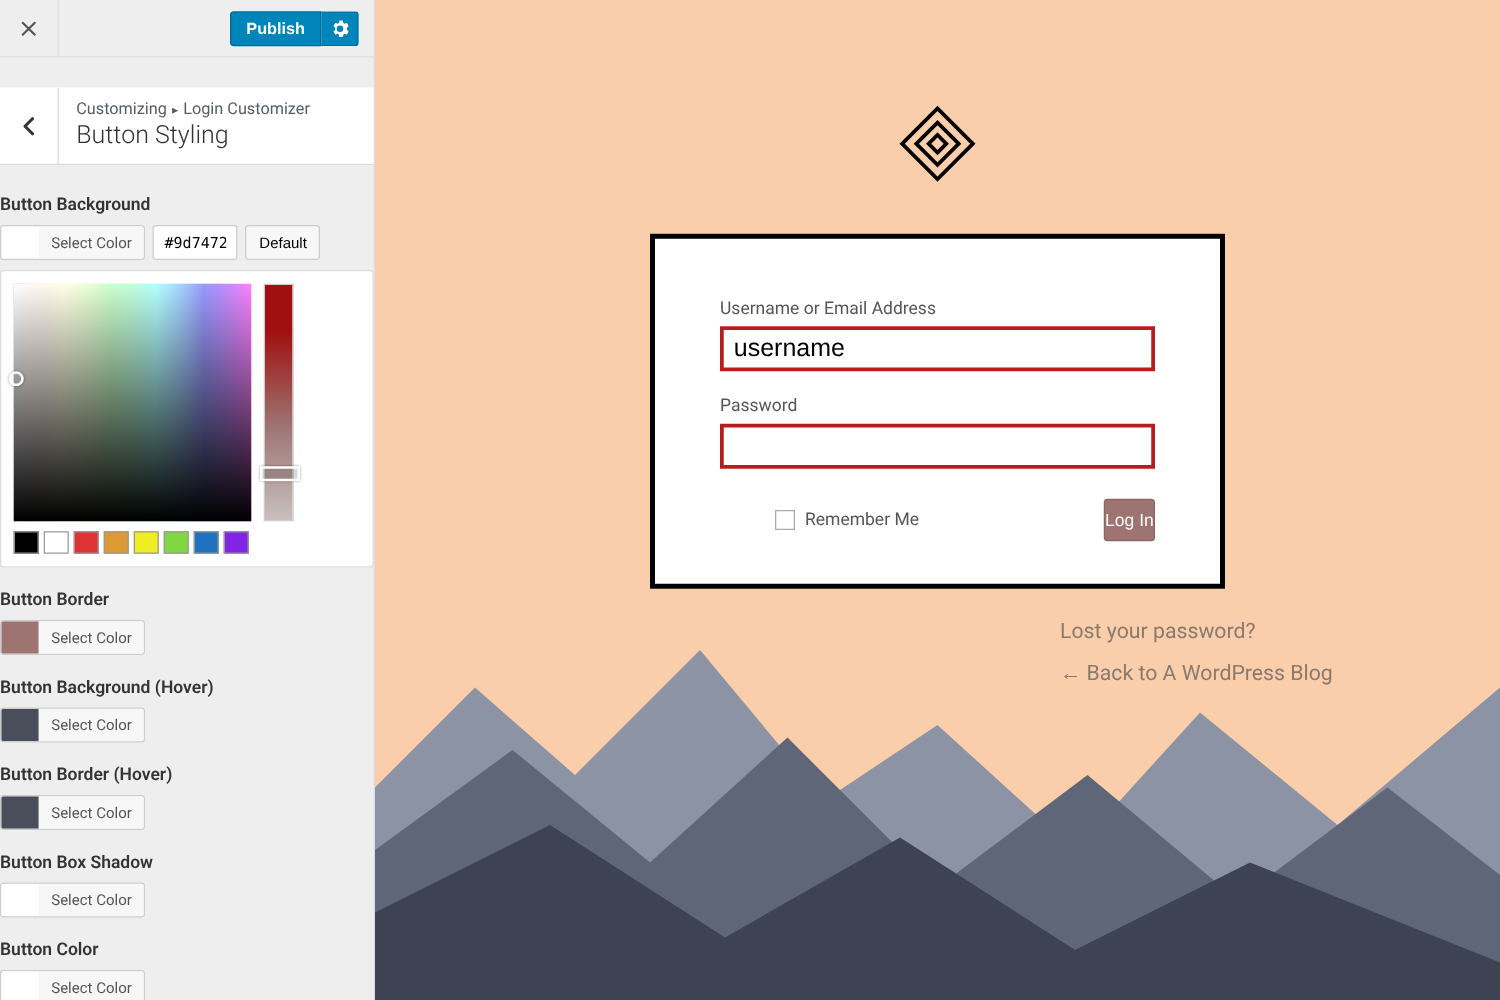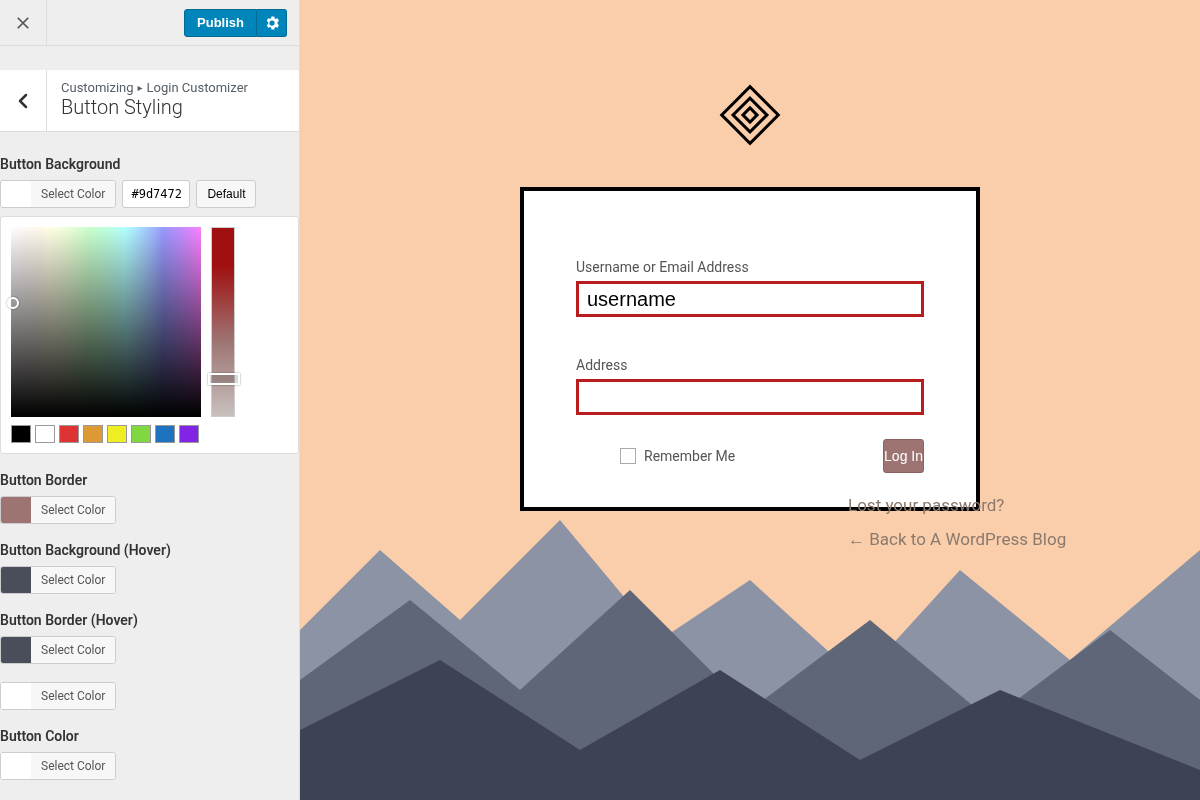--- a/index.html
+++ b/index.html
@@ -42,21 +42,21 @@
   background: linear-gradient(to bottom, #a01010 0%, #a01010 20%, #9d7472 60%, #c8c0be 100%); border: 1px solid #ccc; }
 .hue-handle { position: absolute; left: -4px; width: 32px; height: 12px; border: 2px solid #fff; background: rgba(0,0,0,.15); top: 145px; box-shadow: 0 0 2px rgba(0,0,0,.4); }
 .palette-row { display: flex; gap: 4px; }
 .pal { width: 20px; height: 18px; border: 1px solid #999; cursor: pointer; }
 
 
 .preview { flex: 1; height: 800px; position: relative; overflow: hidden; background: #fbceab; }
 .mountains { position: absolute; bottom: 0; left: 0; width: 900px; height: 380px; }
 .logo { position: absolute; top: 75px; left: 50%; transform: translateX(-50%); }
 .login-box { position: absolute; top: 187px; left: 50%; transform: translateX(-50%); width: 460px; background: #fff; border: 4px solid #000; padding: 48px 52px 34px; }
-.form-label { font-size: 14px; color: #555; margin-bottom: 6px; display: block; margin-top: 20px; }
+.form-label { font-size: 14px; color: #555; margin-bottom: 6px; display: block; }
 .form-input { width: 100%; border: 3px solid #b91c1c; height: 36px; padding: 0 8px; font-size: 20px; margin-bottom: 20px; }
 .form-input.pwd { margin-bottom: 24px; }
 .form-bottom { display: flex; justify-content: space-between; align-items: center; }
 .remember { display: flex; align-items: center; gap: 8px; font-size: 14px; color: #555; margin-left: 44px; }
 .checkbox { width: 16px; height: 16px; border: 1px solid #aaa; background: #fff; cursor: pointer; }
 .login-btn { background: #9d7472; border: 1px solid #8a6462; color: #fff; padding: 8px 0; font-size: 14px; border-radius: 3px; cursor: pointer; }
 .below-links { position: absolute; top: 495px; left: 548px; font-size: 17px; }
 .below-links a { color: #8a7a6e; text-decoration: none; display: block; margin-bottom: 14px; cursor: pointer; }
 </style>
 </head>
@@ -154,20 +154,21 @@
       <div class="control-label">Button Border (Hover)</div>
       <div class="color-row">
         <div class="swatch-btn">
           <div class="swatch" style="background:#4a4e5a"></div>
           <div class="swatch-label">Select Color</div>
         </div>
       </div>
     </div>
 
     <div class="control">
+      <div class="control-label">Button Box Shadow</div>
       <div class="color-row">
         <div class="swatch-btn">
           <div class="swatch" style="background:#ffffff"></div>
           <div class="swatch-label">Select Color</div>
         </div>
       </div>
     </div>
 
     <div class="control">
       <div class="control-label">Button Color</div>
@@ -196,21 +197,21 @@
         <rect x="20" y="20" width="40" height="40" transform="rotate(45 40 40)"></rect>
         <rect x="28" y="28" width="24" height="24" transform="rotate(45 40 40)"></rect>
         <rect x="35" y="35" width="10" height="10" transform="rotate(45 40 40)"></rect>
       </g>
     </svg>
   </div>
 
   <div class="login-box">
     <label class="form-label">Username or Email Address</label>
     <input class="form-input" value="username" style="">
-    <label class="form-label">Address</label>
+    <label class="form-label">Password</label>
     <input class="form-input pwd" type="password" value="" style="">
     <div class="form-bottom">
       <label class="remember">
         <span class="checkbox"></span>
         <span>Remember Me</span>
       </label>
       <button class="login-btn">Log In</button>
     </div>
   </div>
 

